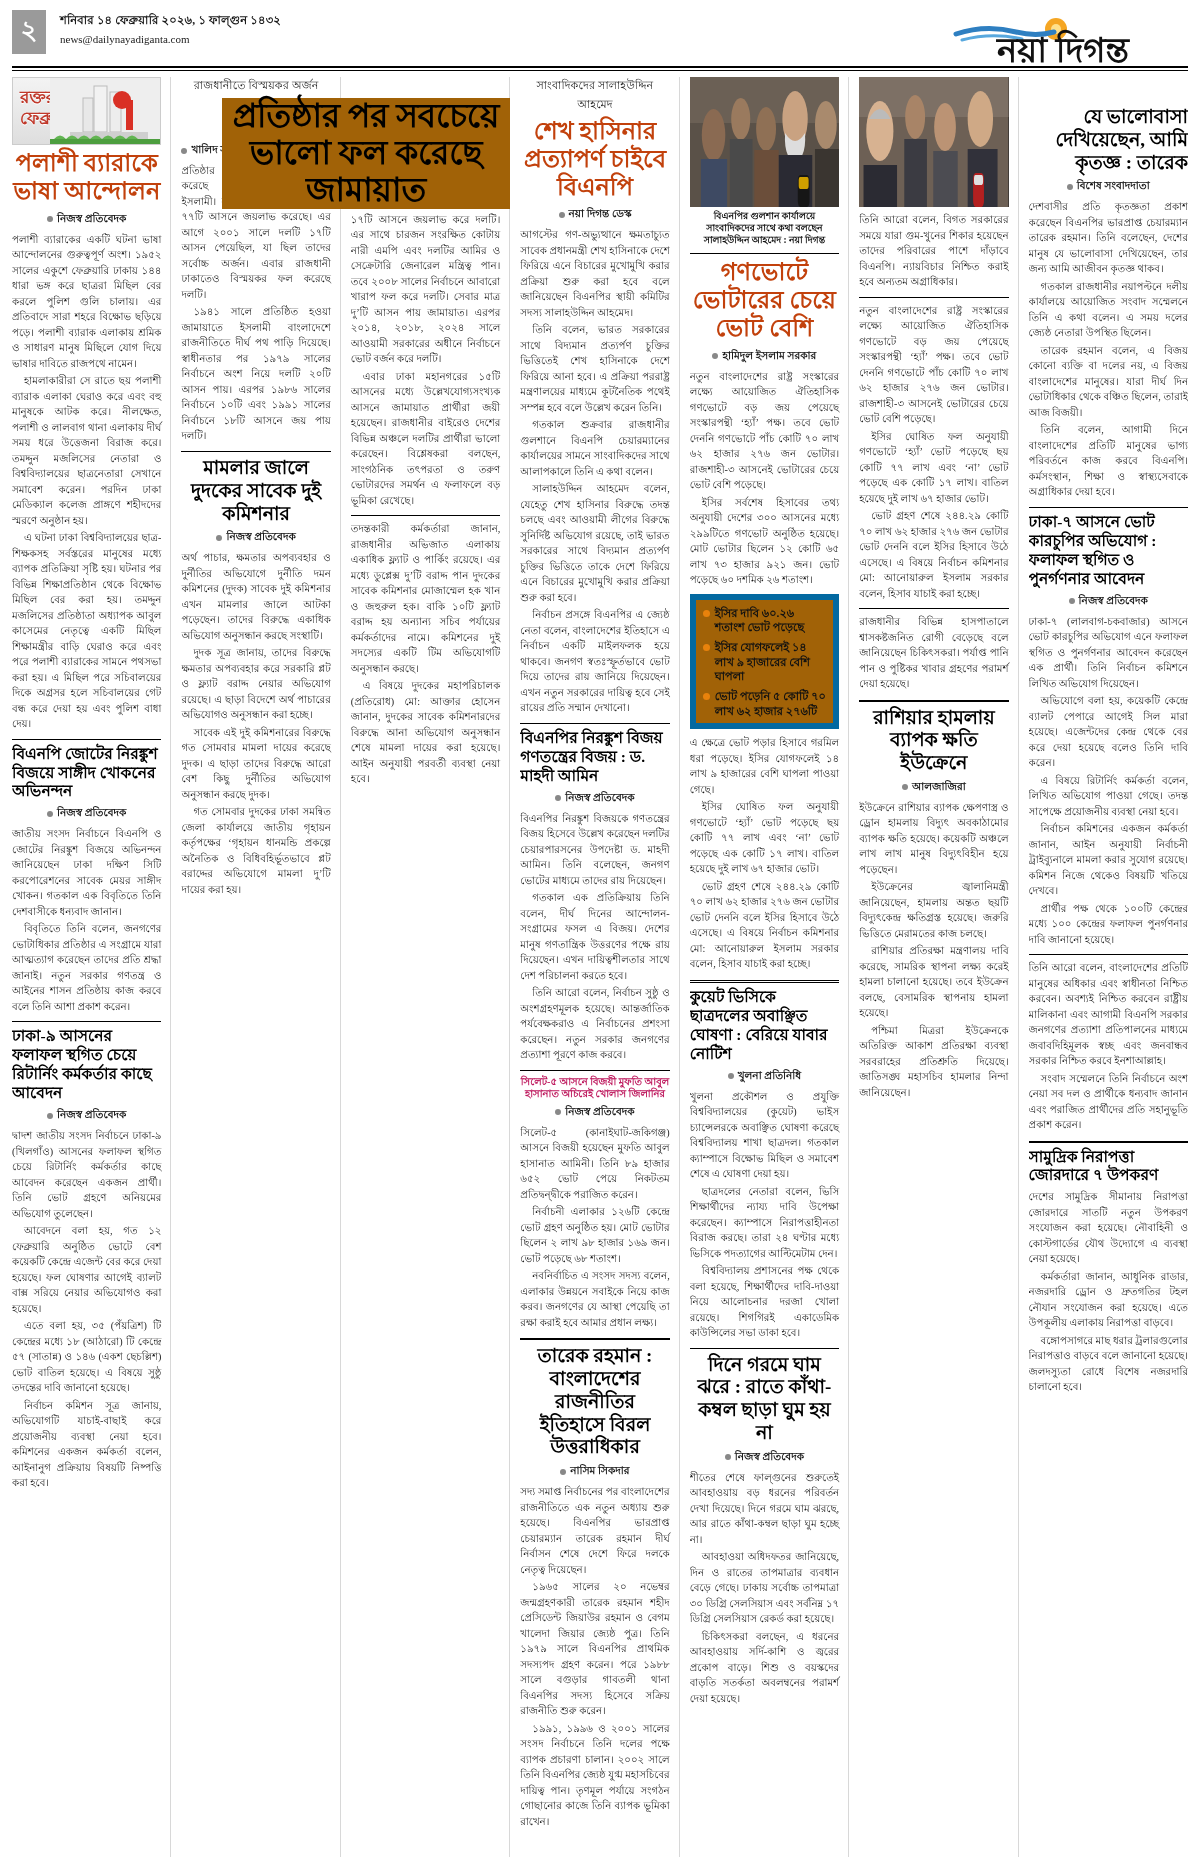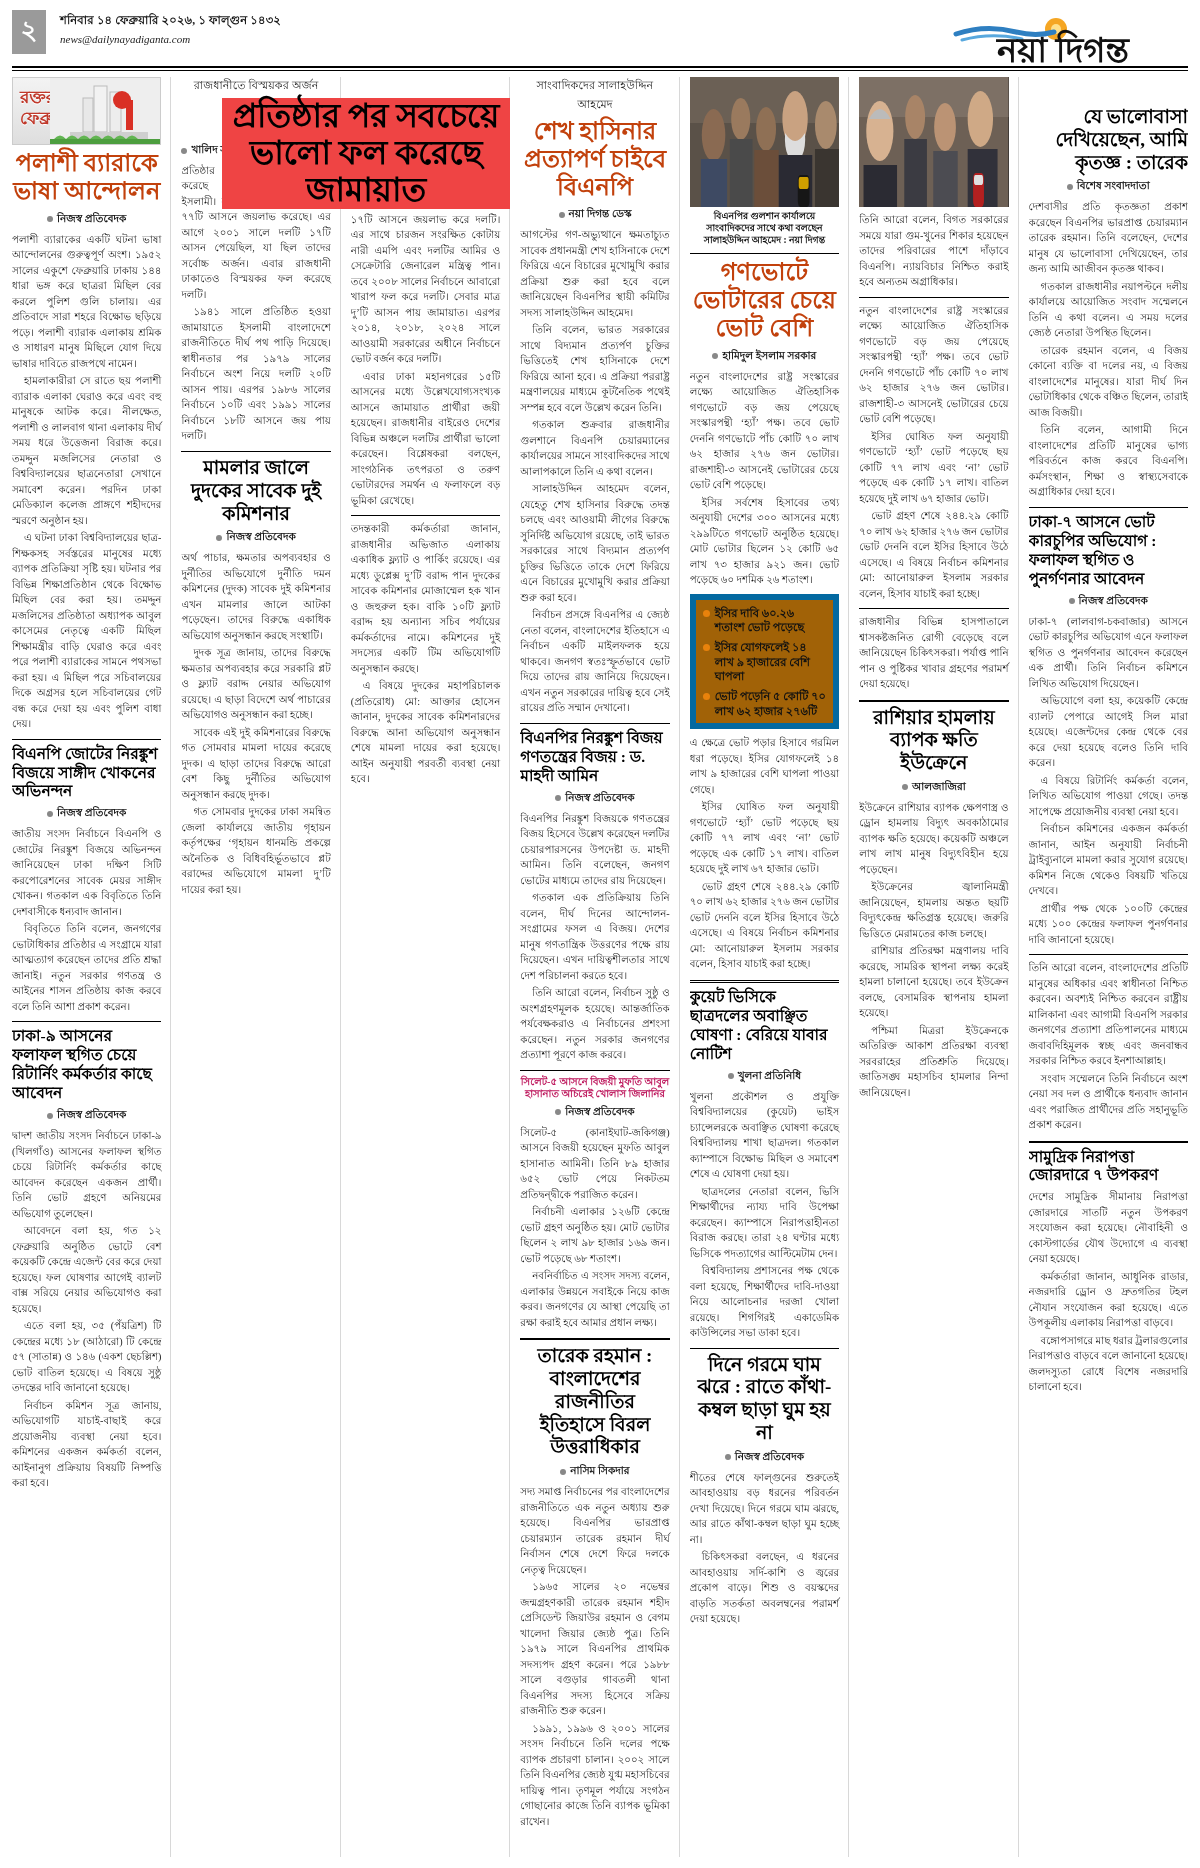--- a/index.html
+++ b/index.html
@@ -15,21 +15,21 @@
 
   
   .masthead { display:flex; align-items:flex-start; height:54px; position:relative; }
   .pagenum-box {
     width:34px; height:44px; background:#9a9a9a; color:#fff;
     display:flex; align-items:center; justify-content:center;
     font-size:26px; font-weight:bold; margin-top:2px;
   }
   .datewrap { margin-left:14px; padding-top:4px; }
   .dateline { font-size:11.5px; font-weight:bold; letter-spacing:.2px; color:#1a1a1a; }
-  .email { font-size:11px; color:#222; margin-top:2px; font-family:"Liberation Serif",serif;font-style:italic; }
+  .email { font-size:11px; color:#222; margin-top:2px; font-family:"Liberation Serif",serif; }
   .logo { position:absolute; right:0; top:8px; height:50px; display:flex; align-items:center; }
   .logo svg { display:block; }
 
   .rule-top { border-top:2px solid #000; margin-top:4px; }
   .rule-thin { border-top:1px solid #000; margin-top:2px; }
 
   
   .grid {
     display:grid;
     grid-template-columns:repeat(7, 1fr);
@@ -334,20 +334,21 @@
         <p>ছাত্রদলের নেতারা বলেন, ভিসি শিক্ষার্থীদের ন্যায্য দাবি উপেক্ষা করেছেন। ক্যাম্পাসে নিরাপত্তাহীনতা বিরাজ করছে। তারা ২৪ ঘণ্টার মধ্যে ভিসিকে পদত্যাগের আল্টিমেটাম দেন।</p>
         <p>বিশ্ববিদ্যালয় প্রশাসনের পক্ষ থেকে বলা হয়েছে, শিক্ষার্থীদের দাবি-দাওয়া নিয়ে আলোচনার দরজা খোলা রয়েছে। শিগগিরই একাডেমিক কাউন্সিলের সভা ডাকা হবে।</p>
       </div>
 
       <div class="sep"></div>
 
       <h2 class="head-md">দিনে গরমে ঘাম ঝরে : রাতে কাঁথা-কম্বল ছাড়া ঘুম হয় না</h2>
       <div class="byline"><span class="dot"></span><span>নিজস্ব প্রতিবেদক</span></div>
       <div class="body-txt">
         <p class="noind">শীতের শেষে ফাল্গুনের শুরুতেই আবহাওয়ায় বড় ধরনের পরিবর্তন দেখা দিয়েছে। দিনে গরমে ঘাম ঝরছে, আর রাতে কাঁথা-কম্বল ছাড়া ঘুম হচ্ছে না।</p>
+        <p>আবহাওয়া অধিদফতর জানিয়েছে, দিন ও রাতের তাপমাত্রার ব্যবধান বেড়ে গেছে। ঢাকায় সর্বোচ্চ তাপমাত্রা ৩০ ডিগ্রি সেলসিয়াস এবং সর্বনিম্ন ১৭ ডিগ্রি সেলসিয়াস রেকর্ড করা হয়েছে।</p>
         <p>চিকিৎসকরা বলছেন, এ ধরনের আবহাওয়ায় সর্দি-কাশি ও জ্বরের প্রকোপ বাড়ে। শিশু ও বয়স্কদের বাড়তি সতর্কতা অবলম্বনের পরামর্শ দেয়া হয়েছে।</p>
       </div>
     </div>
 
     <div class="col">
       <div class="photo-box" style="height:130px;">
         <svg width="100%" height="130" viewBox="0 0 330 130" preserveAspectRatio="none">
           <rect width="330" height="130" fill="#6d6055"></rect>
           <rect x="0" y="0" width="330" height="40" fill="#7d7065"></rect>
           <circle cx="46" cy="54" r="30" fill="#d7b291"></circle>
@@ -430,16 +431,16 @@
       <div class="body-txt">
         <p class="noind">দেশের সামুদ্রিক সীমানায় নিরাপত্তা জোরদারে সাতটি নতুন উপকরণ সংযোজন করা হয়েছে। নৌবাহিনী ও কোস্টগার্ডের যৌথ উদ্যোগে এ ব্যবস্থা নেয়া হয়েছে।</p>
         <p>কর্মকর্তারা জানান, আধুনিক রাডার, নজরদারি ড্রোন ও দ্রুতগতির টহল নৌযান সংযোজন করা হয়েছে। এতে উপকূলীয় এলাকায় নিরাপত্তা বাড়বে।</p>
         <p>বঙ্গোপসাগরে মাছ ধরার ট্রলারগুলোর নিরাপত্তাও বাড়বে বলে জানানো হয়েছে। জলদস্যুতা রোধে বিশেষ নজরদারি চালানো হবে।</p>
       </div>
     </div>
 
   </div>
 
   <div style="position:absolute; left:222px; top:96px; width:288px; pointer-events:none;">
-    <h1 class="head-xl" style="pointer-events:auto; background:#ef4444;">প্রতিষ্ঠার পর সবচেয়ে ভালো ফল করেছে জামায়াত</h1>
+    <h1 class="head-xl" style="pointer-events:auto; background:#a16207;">প্রতিষ্ঠার পর সবচেয়ে ভালো ফল করেছে জামায়াত</h1>
   </div>
 
 </div>
 
 </body></html>

